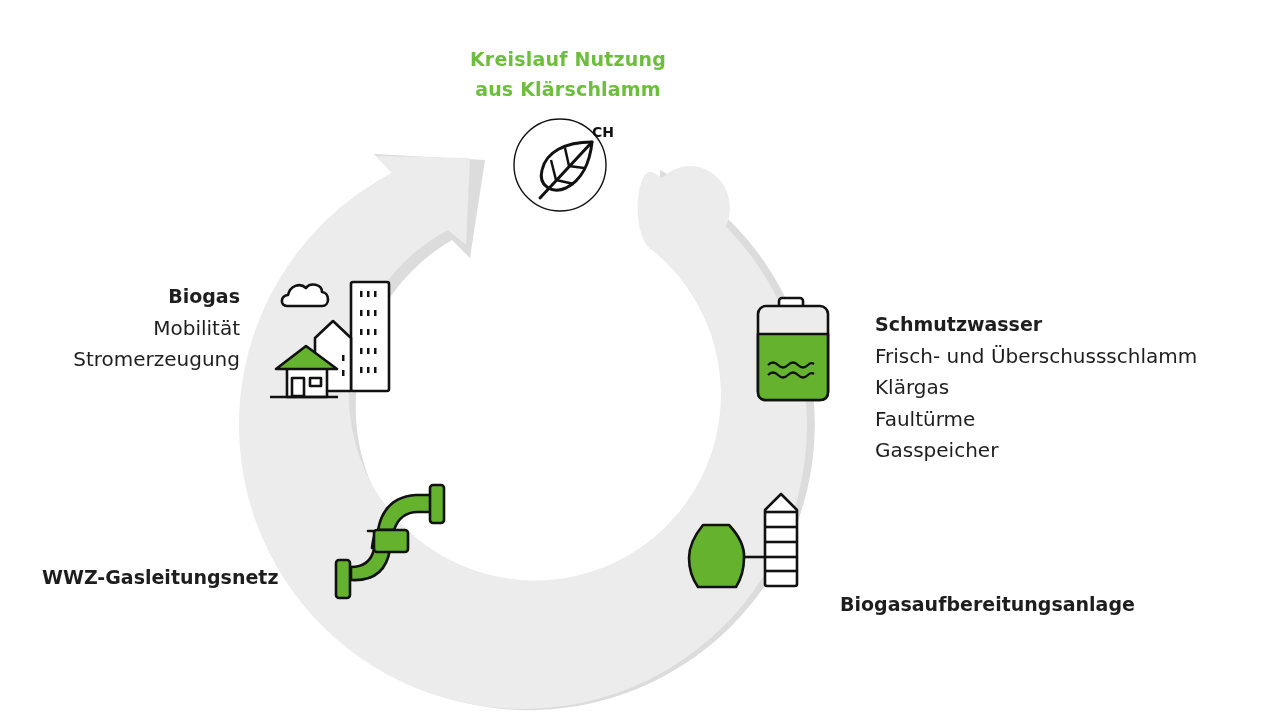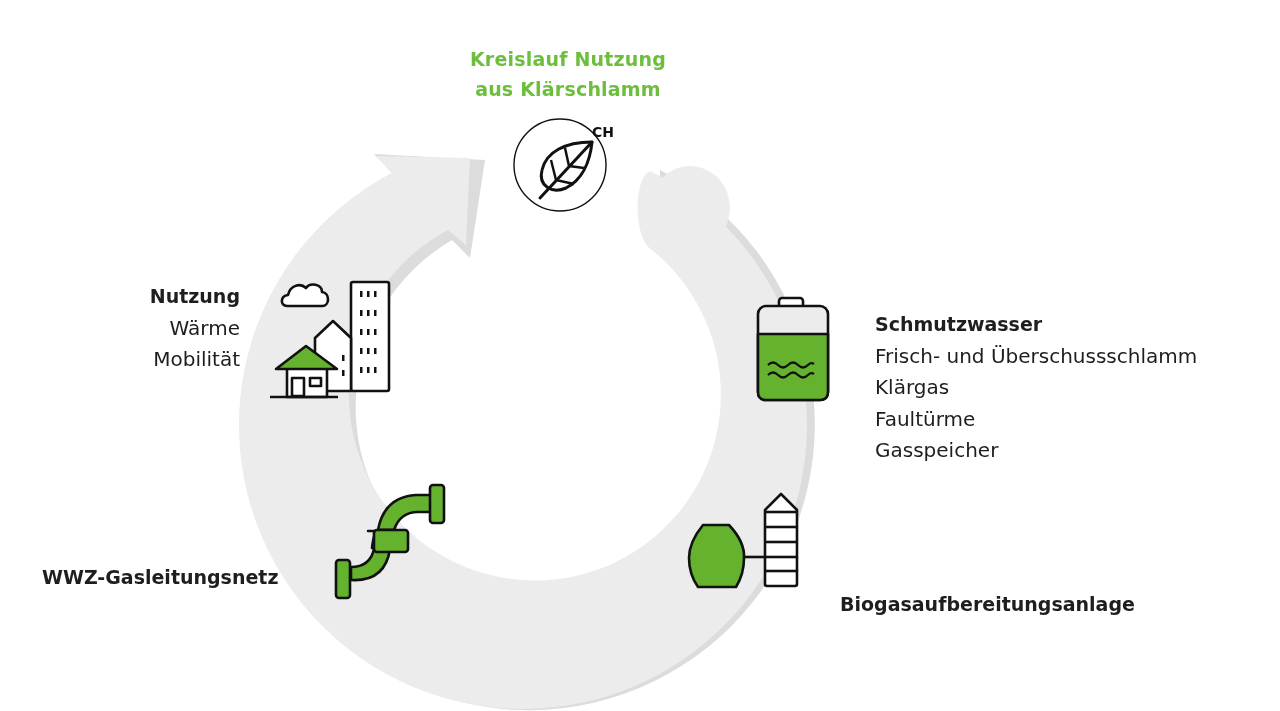--- a/index.html
+++ b/index.html
@@ -111,23 +111,23 @@
     <rect x="430" y="485" width="14" height="38" rx="3"></rect>
   </g>
 </svg>
 
 <div class="title">
   <div>Kreislauf Nutzung</div>
   <div>aus Klärschlamm</div>
 </div>
 
 <div class="block" id="nutzung">
-  <div class="head line">Nutzung</div>
-  <div class="line">Wärme</div>
+  <div class="head line">Biogas</div>
   <div class="line">Mobilität</div>
+  <div class="line">Stromerzeugung</div>
 </div>
 
 <div class="block" id="schmutz">
   <div class="head line">Schmutzwasser</div>
   <div class="line">Frisch- und Überschussschlamm</div>
   <div class="line">Klärgas</div>
   <div class="line">Faultürme</div>
   <div class="line">Gasspeicher</div>
 </div>
 

